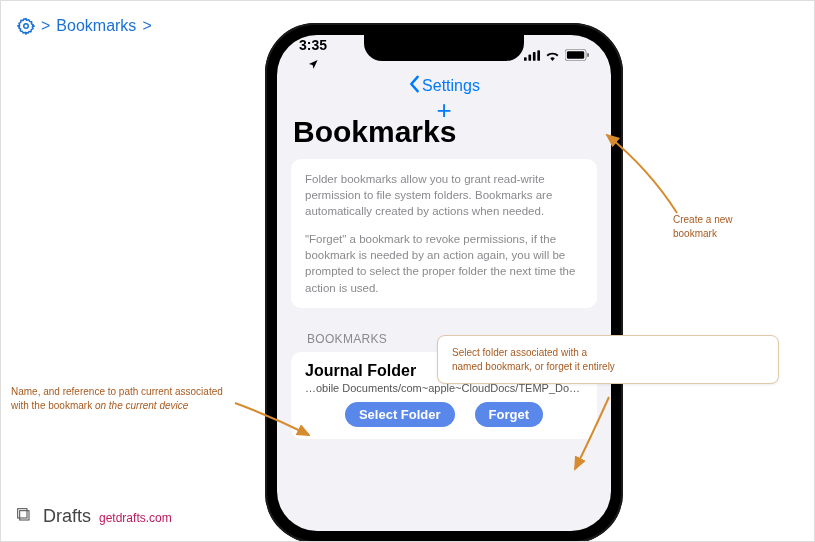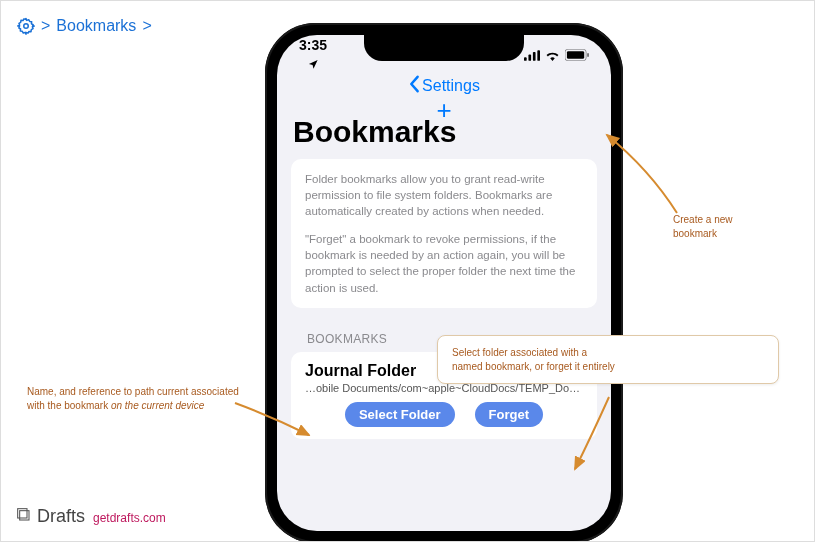--- a/index.html
+++ b/index.html
@@ -36,21 +36,21 @@
     align-items: baseline;
     gap: 8px;
     color: #555;
   }
   .footer .brand {
     font-weight: 500;
     font-size: 18px;
     color: #444;
     display: flex;
     align-items: center;
-    gap: 6px;
+    gap: 12px;
   }
   .footer .url { font-size: 12px; color: #be185d; }
   .brand-icon svg { width: 16px; height: 16px; }
 
   
   .phone {
     position: absolute;
     top: 22px;
     left: 264px;
     width: 358px;
@@ -295,21 +295,21 @@
 </div>
 
 <div class="callout" style="top:212px; left:672px; white-space:pre-line">Create a new
 bookmark</div>
 
 <div class="callout boxed" style="top:334px; left:436px; width:342px">
   <span style="white-space:pre-line">Select folder associated with a
 named bookmark, or forget it entirely</span>
 </div>
 
-<div class="callout" style="top:384px; left:26px; width:230px">
+<div class="callout" style="top:384px; left:10px; width:230px">
   <span>Name, and reference to path current associated with the bookmark </span><em>on the current device</em>
 </div>
 
 <div class="arrow" style="top:128px; left:598px">
   <svg width="90" height="90">
       <defs>
         <marker id="ah1" markerWidth="8" markerHeight="8" refX="6" refY="3" orient="auto">
           <path d="M0,0 L7,3 L0,6 z" fill="#d68b2f"></path>
         </marker>
       </defs>

